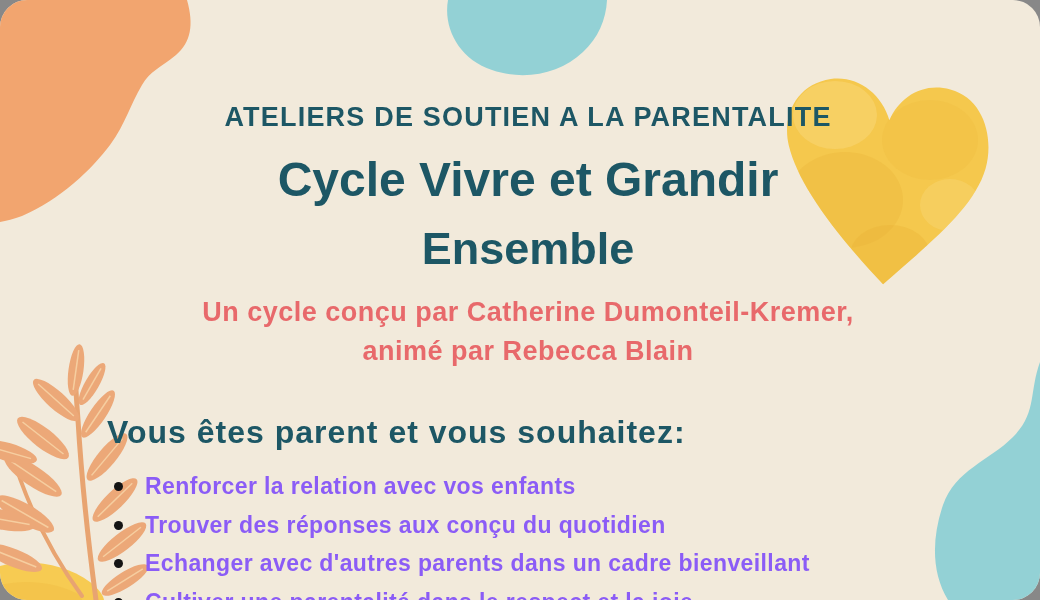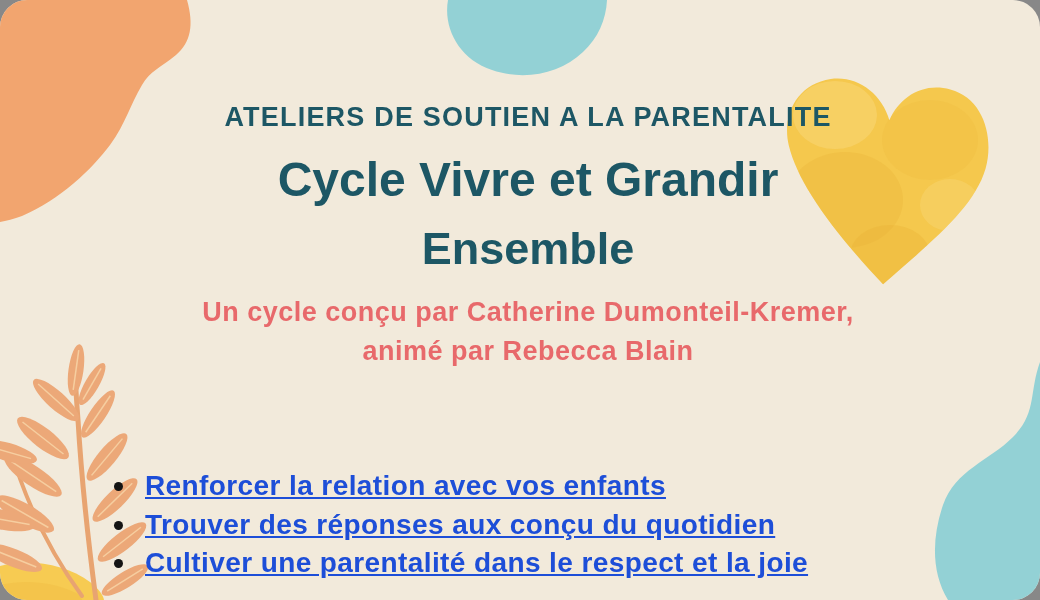--- a/index.html
+++ b/index.html
@@ -36,22 +36,22 @@
     font-size:32px;font-weight:bold;letter-spacing:1px;
     color:#1D5765;line-height:40px;white-space:nowrap;
   }
   ul.bullets{
     position:absolute;left:107px;top:467px;margin:0;padding:0;
     list-style:none;
   }
   ul.bullets li{
     position:relative;
     padding-left:38px;
-    font-size:28px;font-weight:bold;letter-spacing:0.4px;
-    color:#1d4ed8;line-height:38.6px;white-space:nowrap;text-decoration:underline;
+    font-size:23px;font-weight:bold;letter-spacing:0.4px;
+    color:#8b5cf6;line-height:38.6px;white-space:nowrap;
   }
   ul.bullets li::before{
     content:"";
     position:absolute;left:7px;top:15px;
     width:9px;height:9px;border-radius:50%;
     background:#141414;
   }
 </style>
 </head>
 <body>
@@ -161,21 +161,23 @@
 
     <div class="centered title-main">Cycle Vivre et Grandir</div>
 
     <div class="centered title-sub">Ensemble</div>
 
     <div class="centered byline">
       <div>Un cycle conçu par Catherine Dumonteil-Kremer,</div>
       <div>animé par Rebecca Blain</div>
     </div>
 
+    <div class="section-heading">Vous êtes parent et vous souhaitez:</div>
 
     <ul class="bullets">
       <li>Renforcer la relation avec vos enfants</li>
       <li>Trouver des réponses aux conçu du quotidien</li>
+      <li>Echanger avec d'autres parents dans un cadre bienveillant</li>
       <li>Cultiver une parentalité dans le respect et la joie</li>
     </ul>
 
   </div>
 </div>
 
 </body></html>

